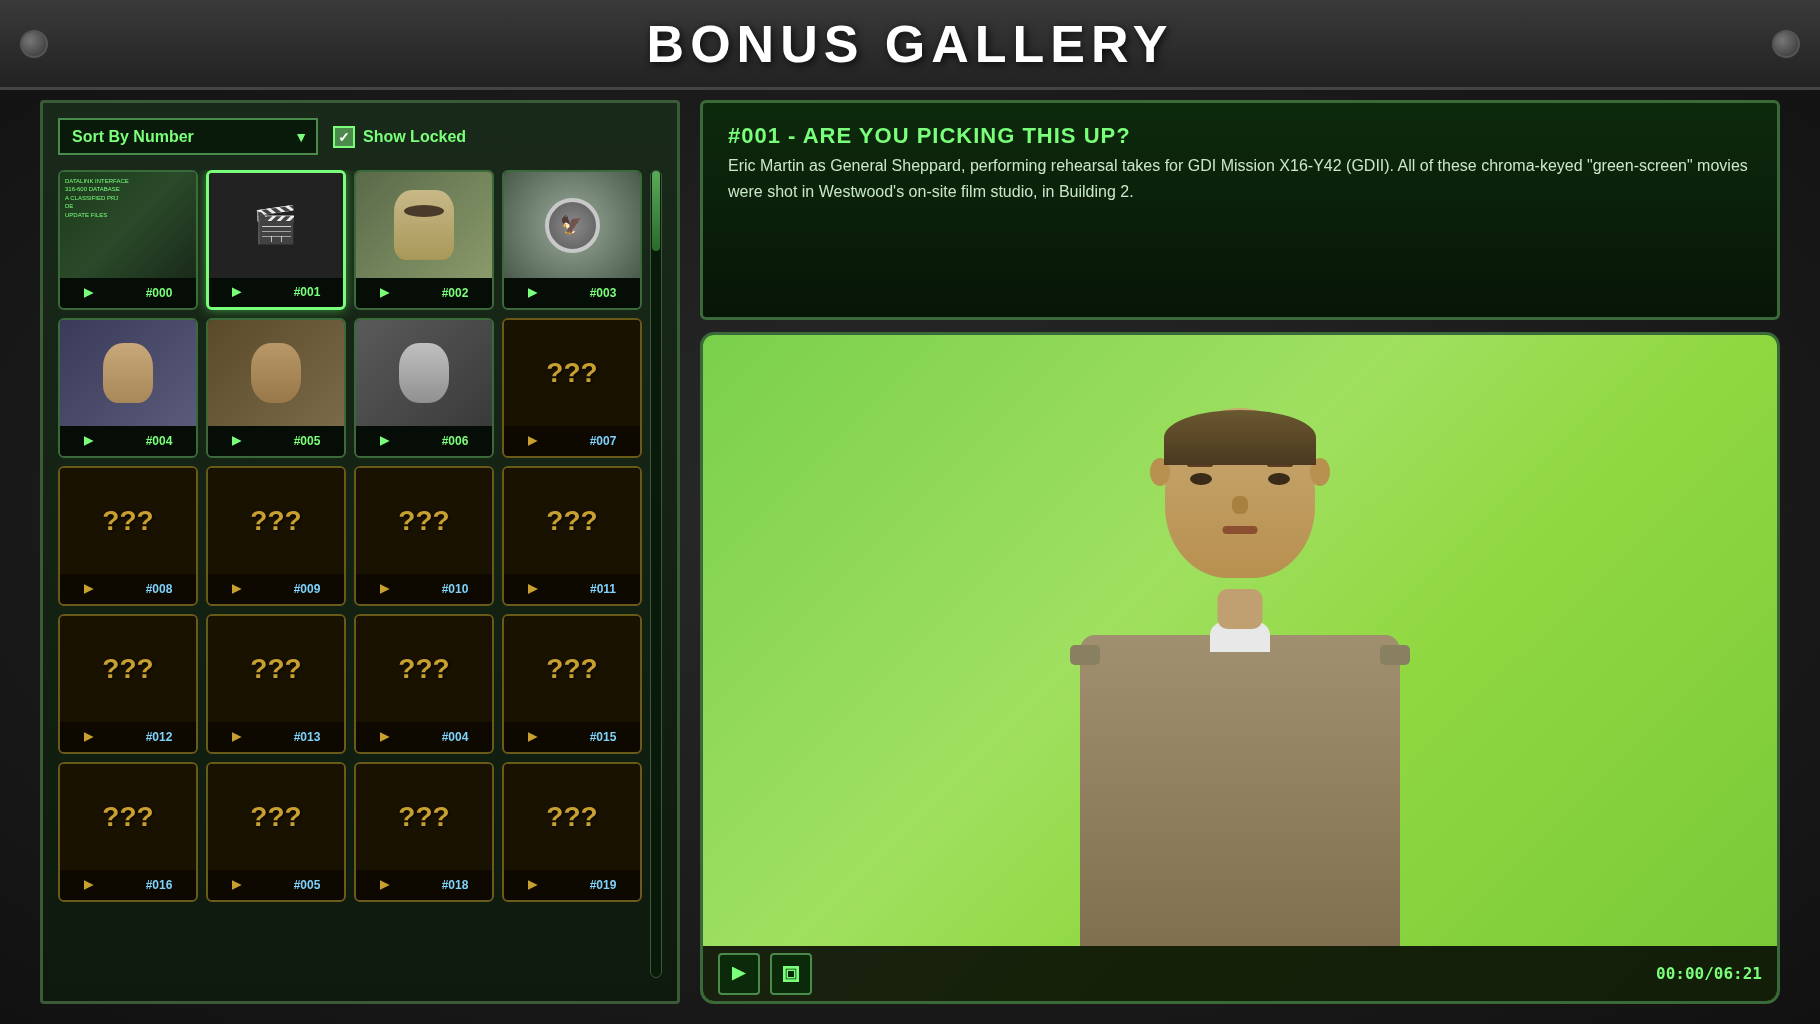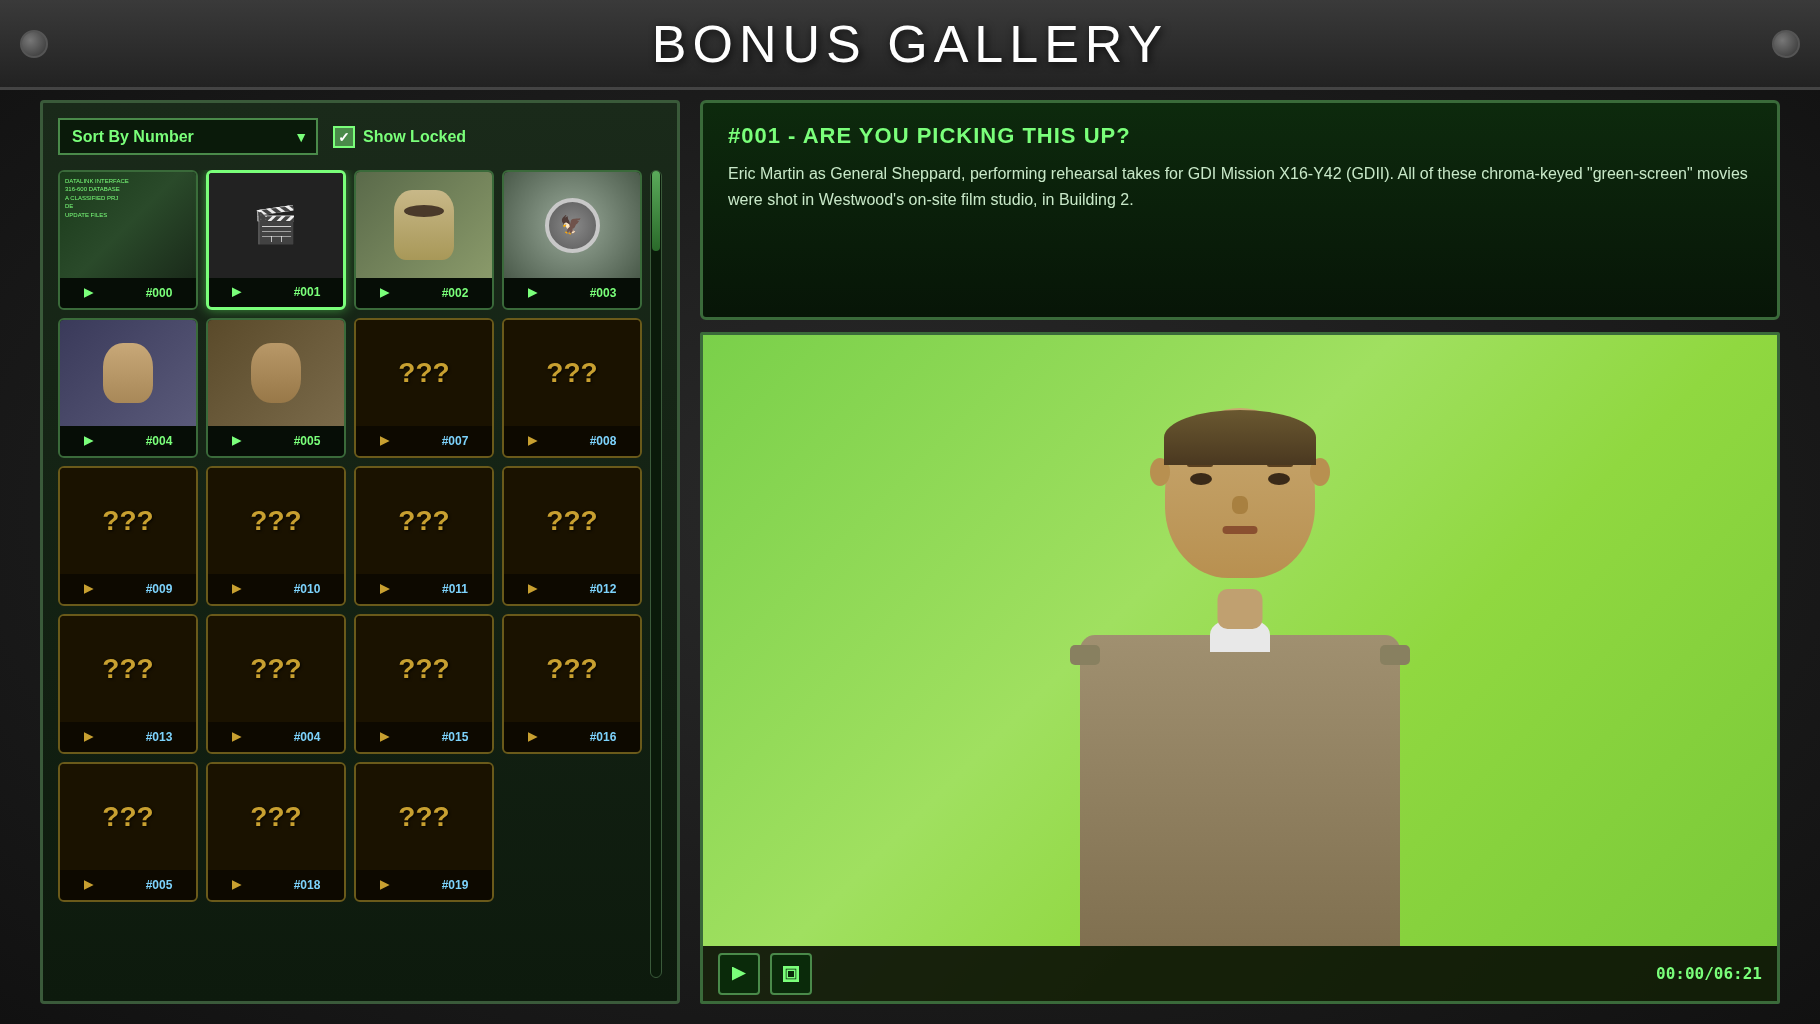--- a/index.html
+++ b/index.html
@@ -40,21 +40,21 @@
       background: linear-gradient(180deg, #3a3a3a 0%, #222 100%);
       border-bottom: 3px solid #444;
       display: flex;
       align-items: center;
       justify-content: center;
       z-index: 5;
     }
 
     .page-title {
       font-size: 52px;
-      font-weight: 400;
+      font-weight: 700;
       color: #fff;
       letter-spacing: 6px;
       text-shadow: 2px 2px 8px rgba(0,0,0,0.8);
       font-family: 'Arial Black', Arial, sans-serif;
     }
 
     
     .main-content {
       position: absolute;
       top: 100px;
@@ -298,36 +298,36 @@
       border: 3px solid #3a6a3a;
       border-radius: 6px;
       padding: 20px 25px;
       min-height: 220px;
     }
 
     .info-title {
       font-size: 22px;
       font-weight: 900;
       color: #7aff7a;
-      margin-bottom: 12px;
+      margin-bottom: 4px;
       letter-spacing: 1px;
     }
 
     .info-text {
       font-size: 16px;
       color: #c8e8c8;
       line-height: 1.6;
     }
 
     
     .video-box {
       flex: 1;
       background: #1a3a1a;
       border: 3px solid #3a6a3a;
-      border-radius: 2px;
+      border-radius: 14px;
       overflow: hidden;
       position: relative;
     }
 
     .video-screen {
       width: 100%;
       height: 100%;
       position: relative;
       overflow: hidden;
     }
@@ -490,20 +490,29 @@
         <div class="gallery-item unlocked">
           <div class="thumb-img" style="background:linear-gradient(135deg,#5a4a2a,#7a6a4a);display:flex;align-items:center;justify-content:center;">
             <div style="width:50px;height:60px;background:linear-gradient(180deg,#b89868,#987848);border-radius:40%;"></div>
           </div>
           <div class="item-label">
             <div class="play-icon-small"></div>
             <span class="item-num">#005</span>
           </div>
         </div>
 
+        <div class="gallery-item unlocked">
+          <div class="thumb-img" style="background:linear-gradient(135deg,#5a5a5a,#3a3a3a);display:flex;align-items:center;justify-content:center;">
+            <div style="width:50px;height:60px;background:linear-gradient(180deg,#c0c0c0,#909090);border-radius:40%;"></div>
+          </div>
+          <div class="item-label">
+            <div class="play-icon-small"></div>
+            <span class="item-num">#006</span>
+          </div>
+        </div>
 
         <div class="gallery-item locked">
           <div class="thumb-img" style="background:#1a1200;display:flex;align-items:center;justify-content:center;">
             <span class="question-marks">???</span>
           </div>
           <div class="item-label">
             <div class="play-icon-small locked"></div>
             <span class="item-num locked">#007</span>
           </div>
         </div>

